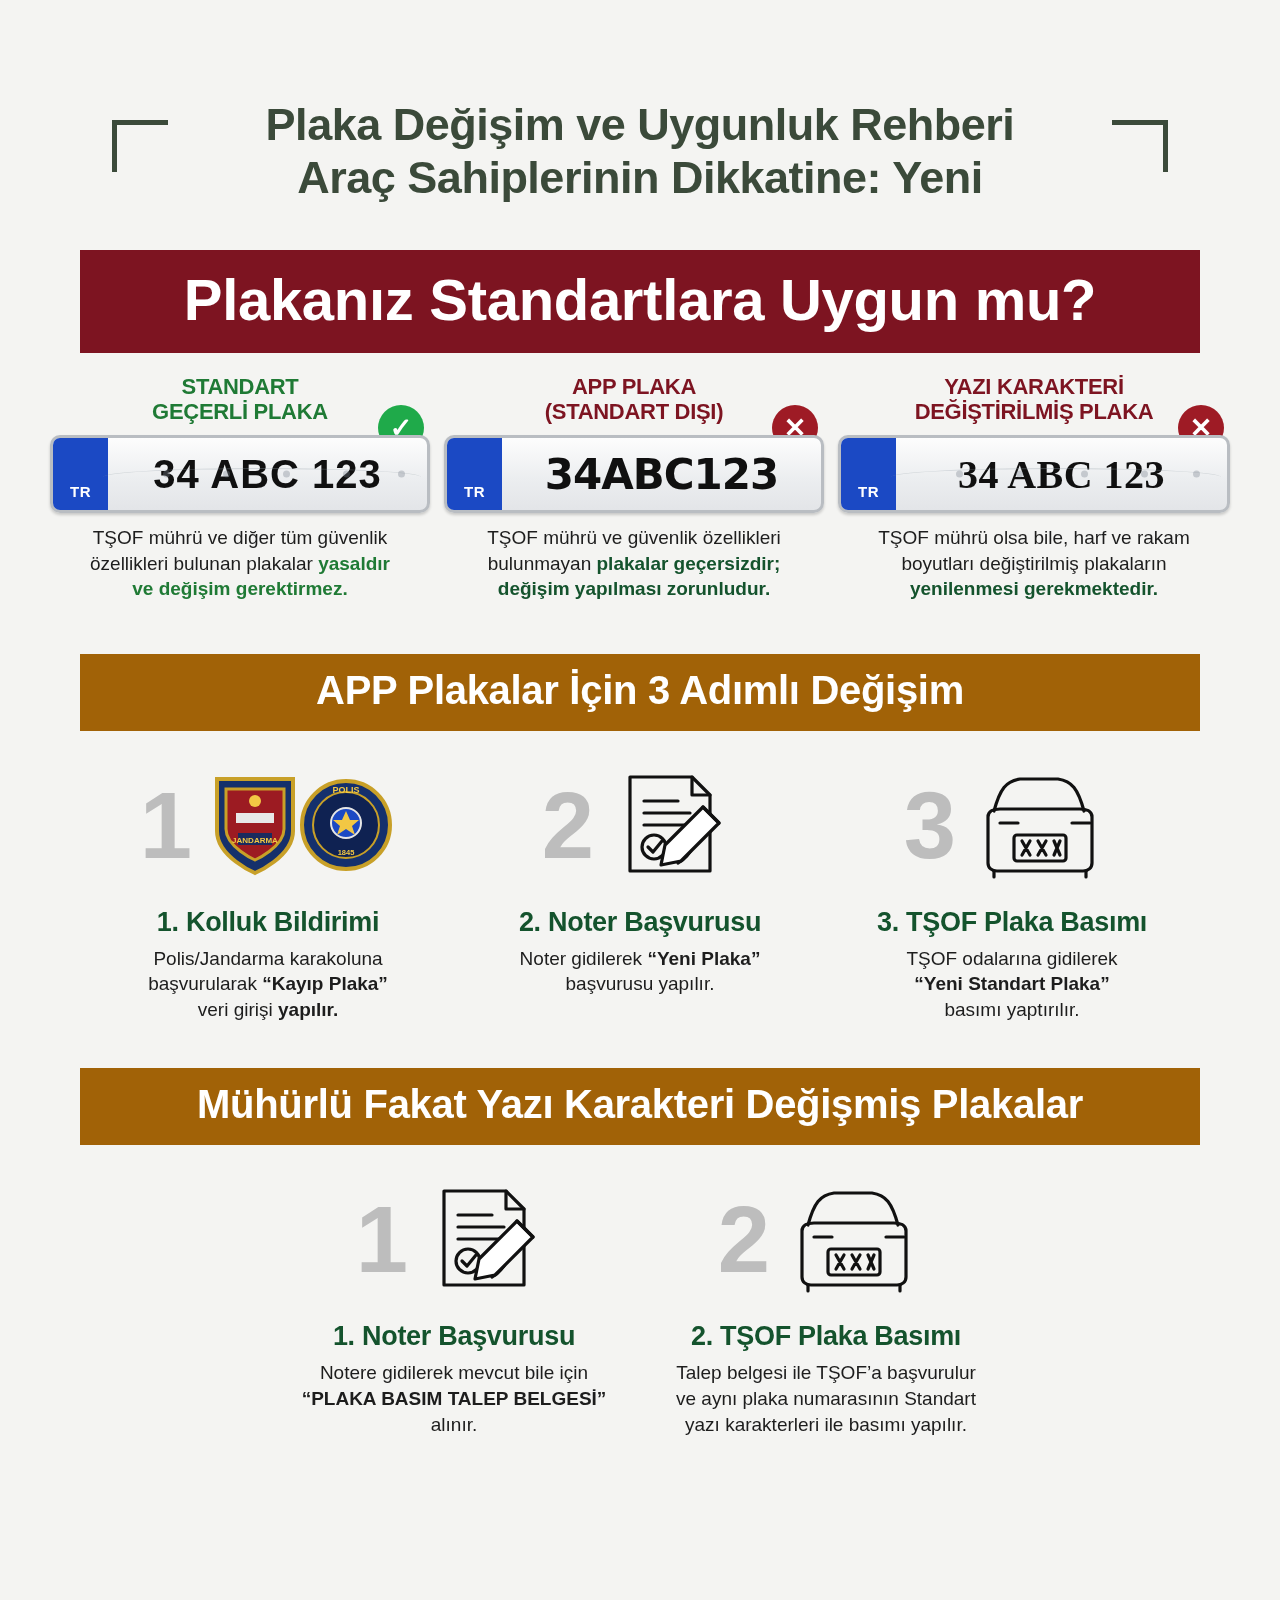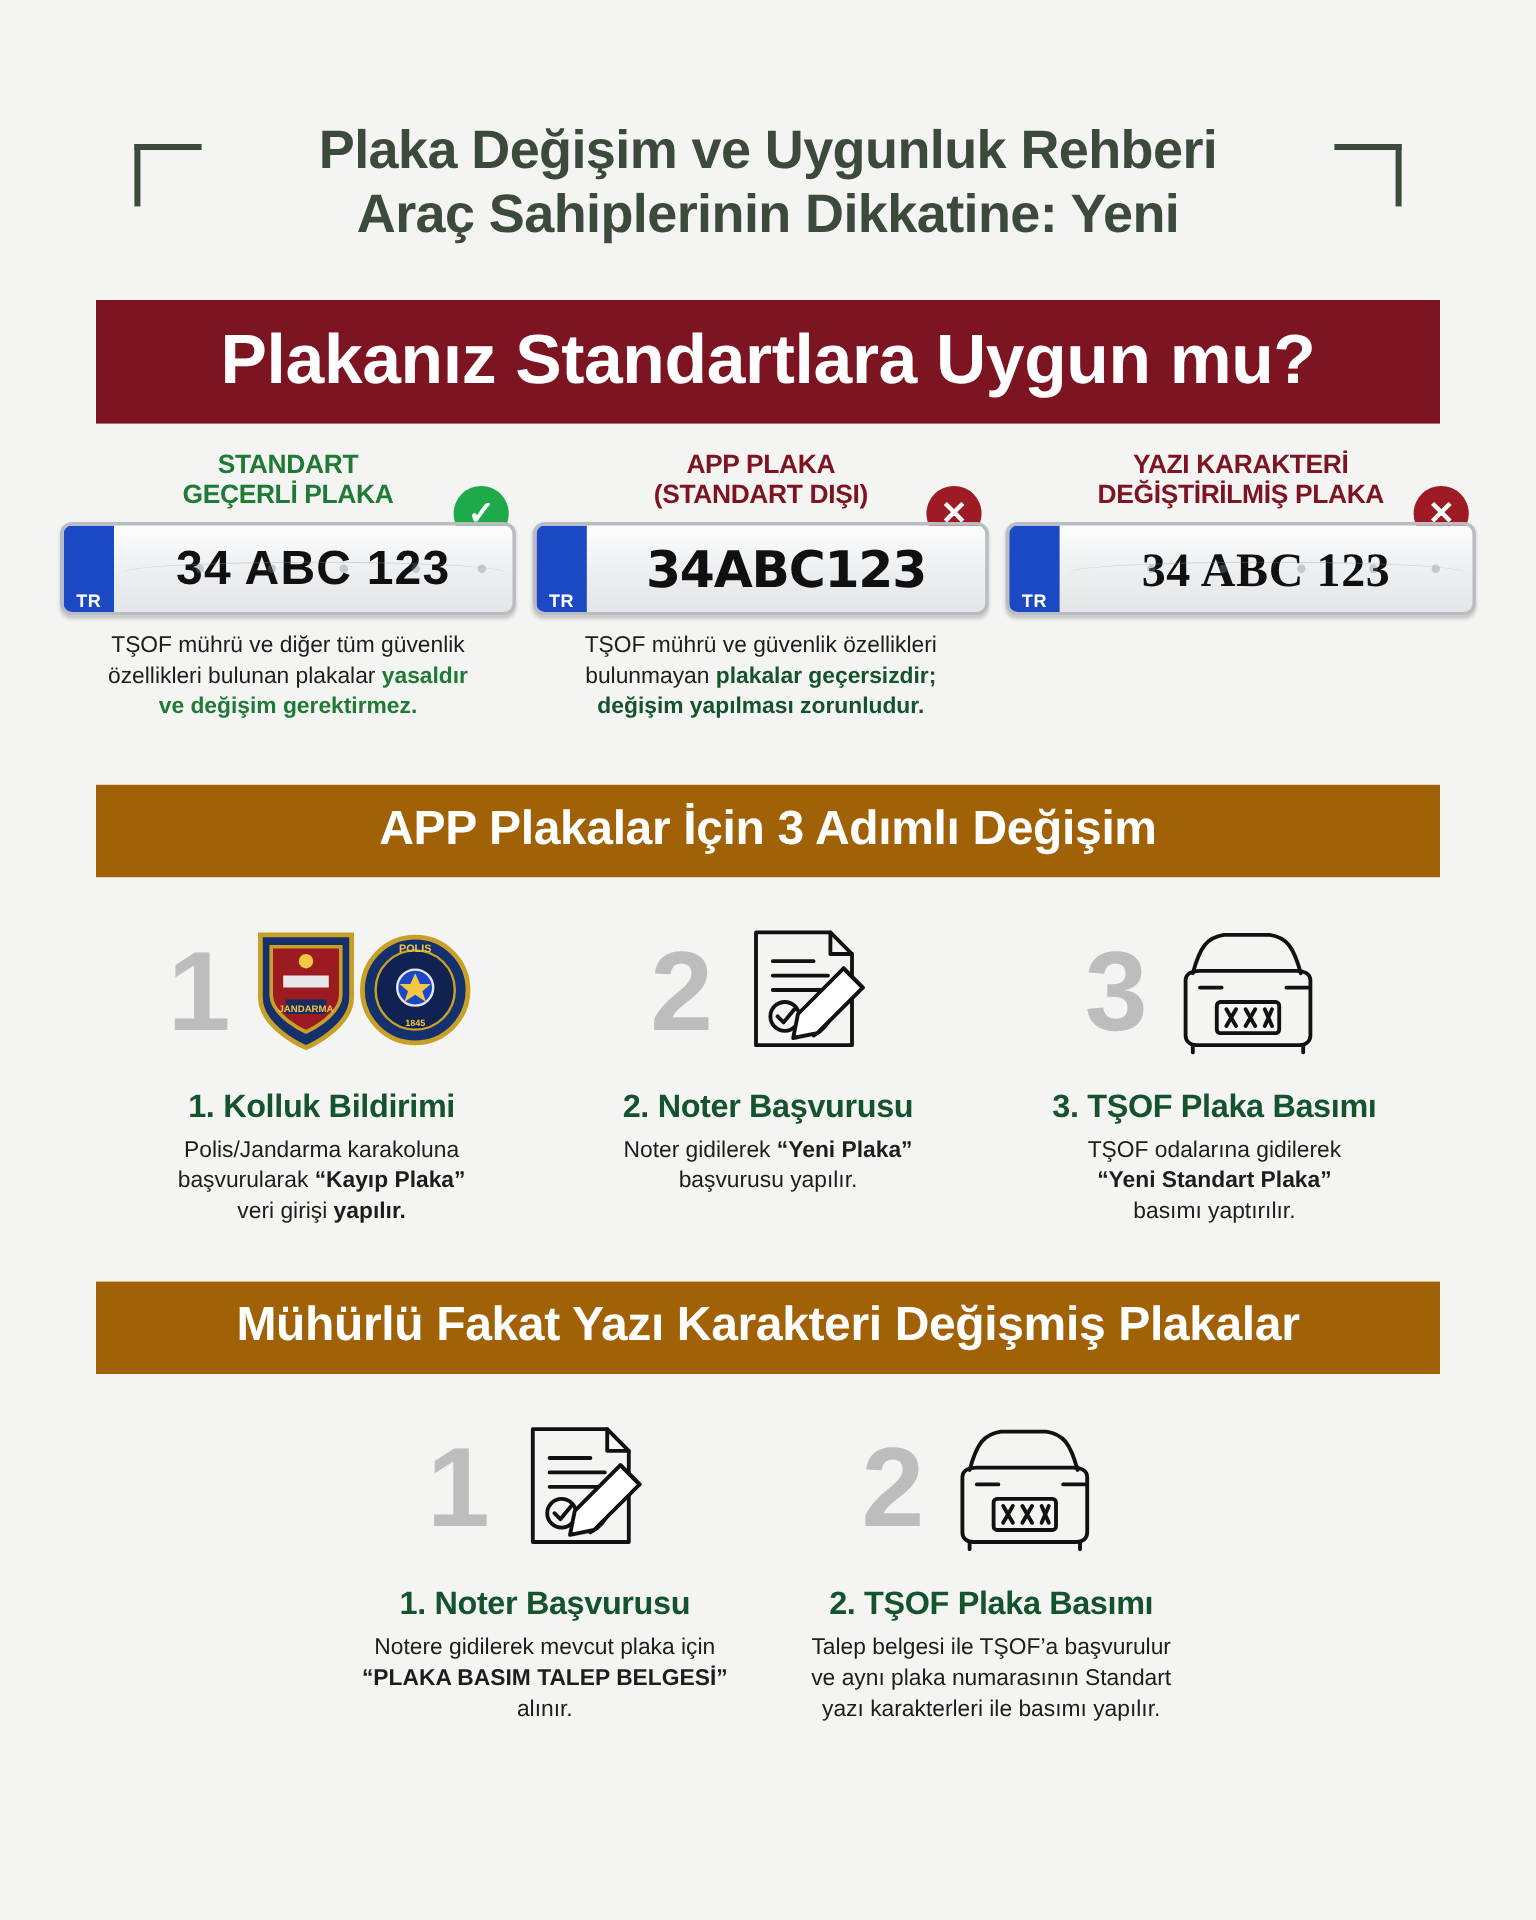--- a/index.html
+++ b/index.html
@@ -108,26 +108,27 @@
     margin-top: 6px;
     border-radius: 10px;
     border: 3px solid #b9bdc2;
     background: linear-gradient(180deg,#fdfdfd 0%,#eceef0 55%,#e3e5e8 100%);
     display: flex;
     align-items: stretch;
     overflow: hidden;
     box-shadow: 0 2px 3px rgba(0,0,0,.18);
   }
   .plate .tr-band {
-    width: 42px;
+    width: 55px;
     background: #1b49c4;
     color: #fff;
     display: flex;
     align-items: flex-end;
     justify-content: center;
+    padding-bottom: 10px;
     font-size: 15px;
     font-weight: 700;
     letter-spacing: .5px;
   }
   .plate .plate-text {
     flex: 1;
     display: flex;
     align-items: center;
     justify-content: center;
     font-size: 40px;
@@ -295,20 +296,25 @@
         <div class="tr-band">TR</div>
         <div class="plate-text">34 ABC 123</div>
         <div class="hologram">
           <div class="wave"></div>
           <div class="dot" style="left:115px"></div>
           <div class="dot" style="left:175px"></div>
           <div class="dot" style="left:240px"></div>
           <div class="dot" style="left:300px"></div>
           <div class="dot" style="left:352px"></div>
         </div>
+      </div>
+      <div class="plate-caption">
+        <span>TŞOF mührü olsa bile, harf ve rakam</span><br>
+        <span>boyutları değiştirilmiş plakaların</span><br>
+        <span class="cap-red">yenilenmesi gerekmektedir.</span>
       </div>
     </div>
   </div>
 
   <div class="sp-2"></div>
 
   <div class="banner green">APP Plakalar İçin 3 Adımlı Değişim</div>
 
   <div class="steps three">
 
@@ -410,21 +416,21 @@
             <circle cx="46" cy="80" r="12"></circle>
             <path d="M40 80 l5 5 9 -11"></path>
             <path d="M70 96 c8 -4 12 -10 16 -18"></path>
             <path d="M95 40 l16 16 -38 38 -20 4 4 -20 z" fill="#fff"></path>
             <path d="M95 40 l16 16"></path>
           </svg>
         </span>
       </div>
       <div class="step-title">1. Noter Başvurusu</div>
       <div class="step-desc">
-        <span>Notere gidilerek mevcut plaka için</span><br>
+        <span>Notere gidilerek mevcut bile için</span><br>
         <b>“PLAKA BASIM TALEP BELGESİ”</b><br>
         <span>alınır.</span>
       </div>
     </div>
 
     <div class="step">
       <div class="step-visual">
         <span class="step-num">2</span>
         <span>
           <svg width="150" height="118" viewBox="0 0 150 118" fill="none" stroke="#111" stroke-width="3.2" stroke-linecap="round" stroke-linejoin="round">

